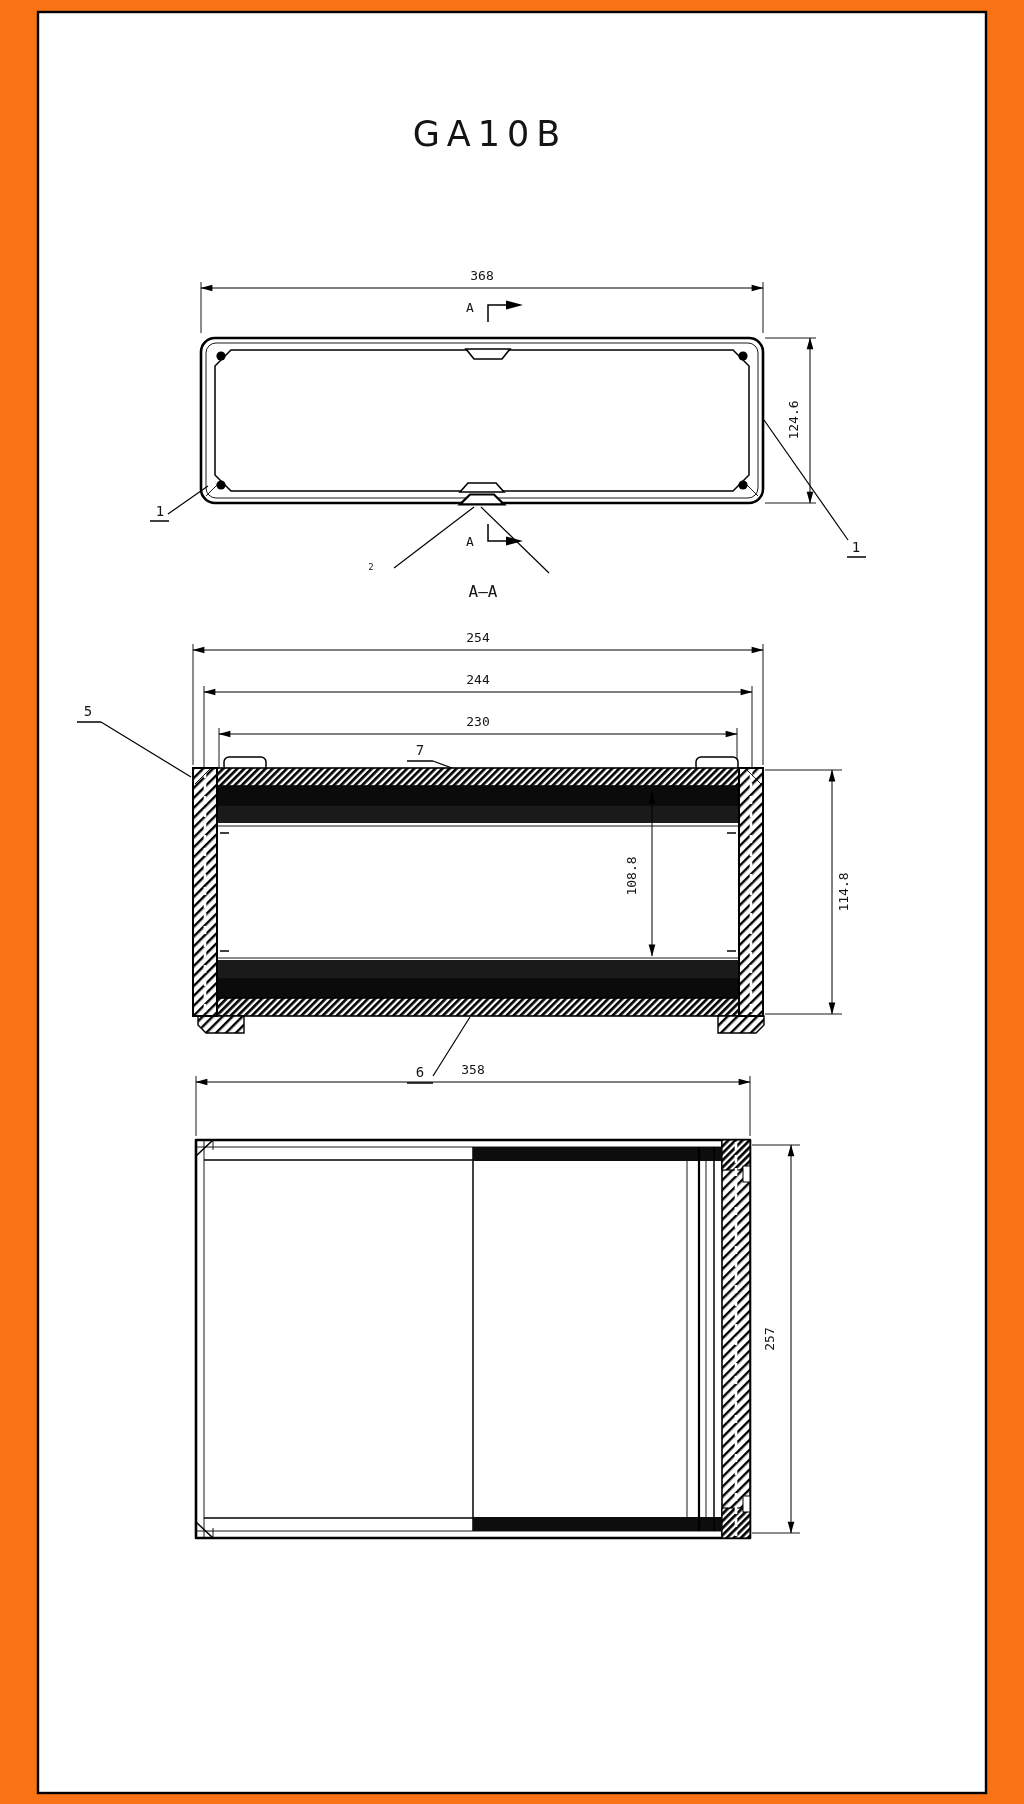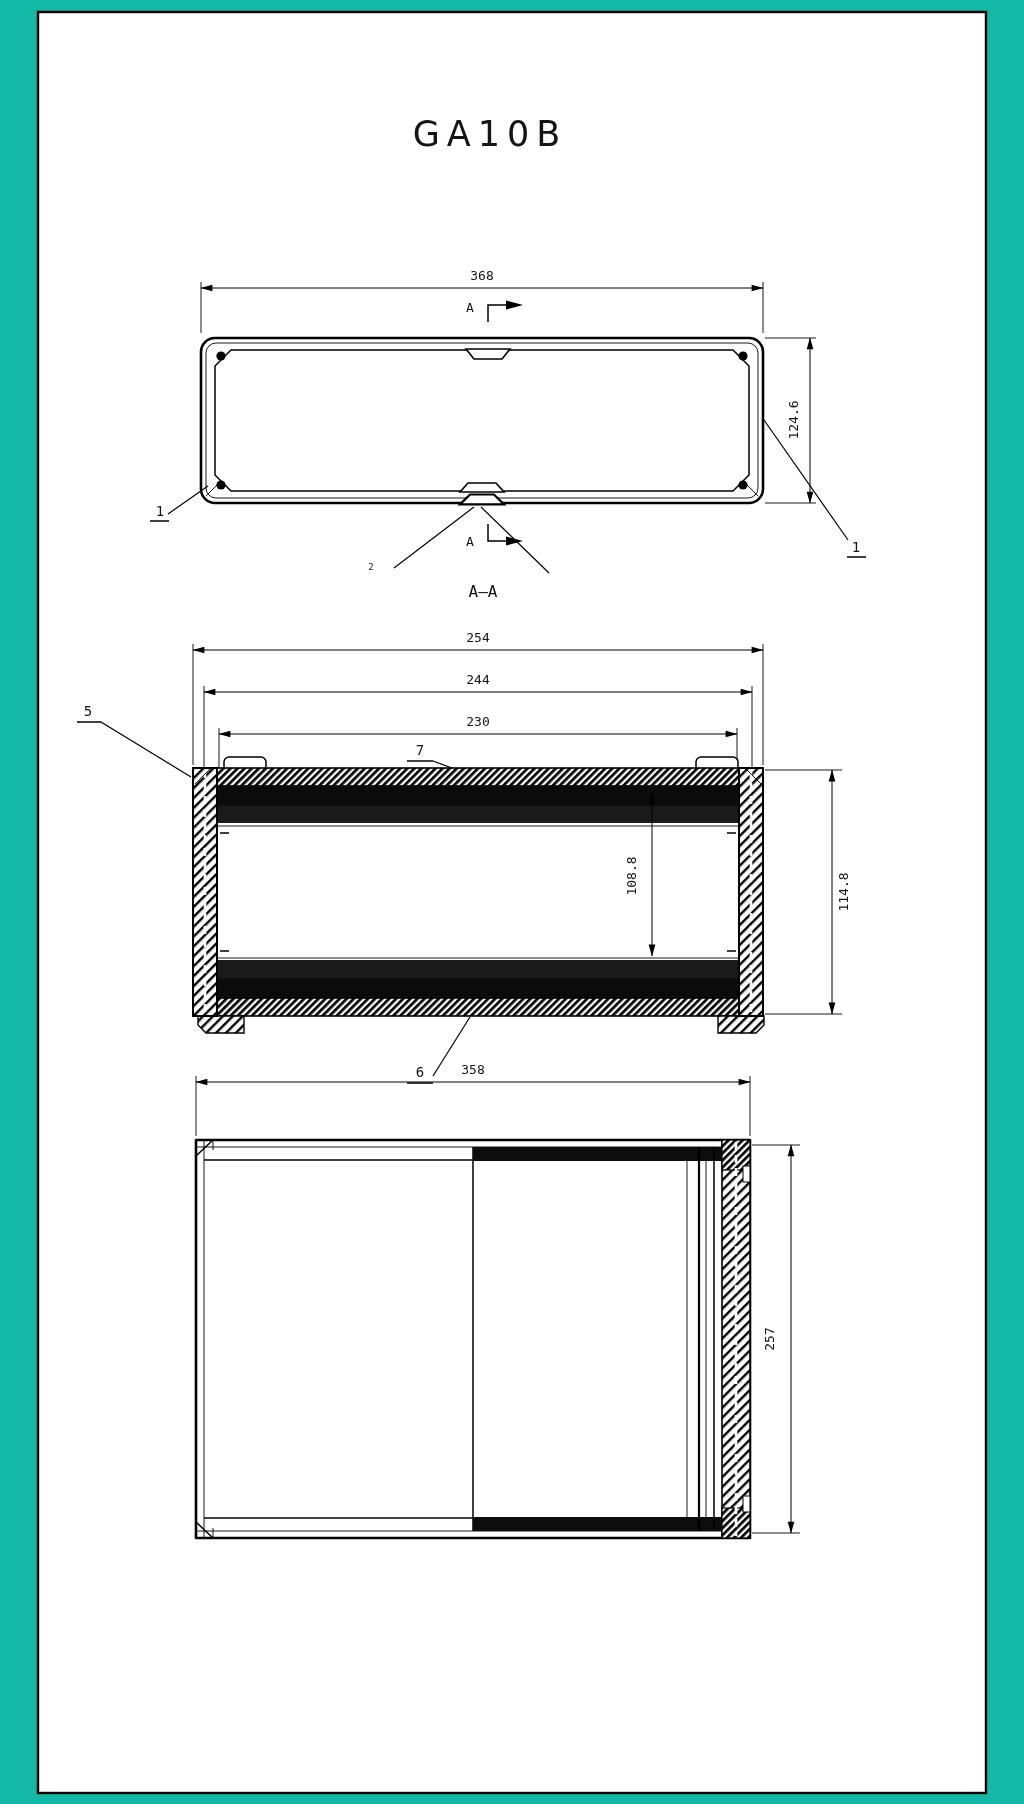--- a/index.html
+++ b/index.html
@@ -1,16 +1,16 @@
 <!DOCTYPE html>
 <html><head>
 <meta charset="utf-8">
 <style>
   html,body { margin:0; padding:0; background:#ffffff; }
-  .page { width:1024px; height:1804px; position:relative; background:#14b8a6; }
+  .page { width:1024px; height:1804px; position:relative; background:#f97316; }
   svg { display:block; }
   text { font-family:"DejaVu Sans Mono", monospace; fill:#141414; }
   .ttl { font-family:"DejaVu Sans", "Liberation Sans", sans-serif; font-size:35px;
          letter-spacing:7px; text-anchor:middle; font-weight:500; }
   .dt  { font-size:13px; text-anchor:middle; }
   .ct  { font-size:14px; text-anchor:middle; }
   .tiny{ font-size:9px;  text-anchor:middle; }
   .aa  { font-size:16px; text-anchor:middle; }
   .thin{ stroke:#000; stroke-width:0.9; fill:none; }
   .med { stroke:#000; stroke-width:1.5; fill:none; }

